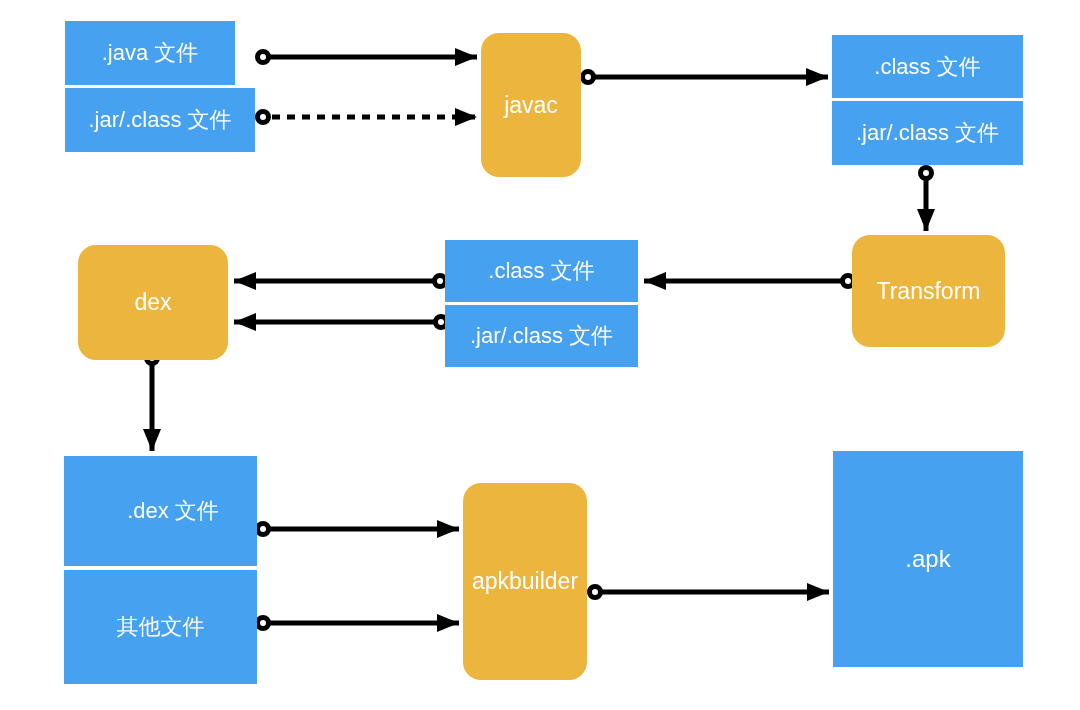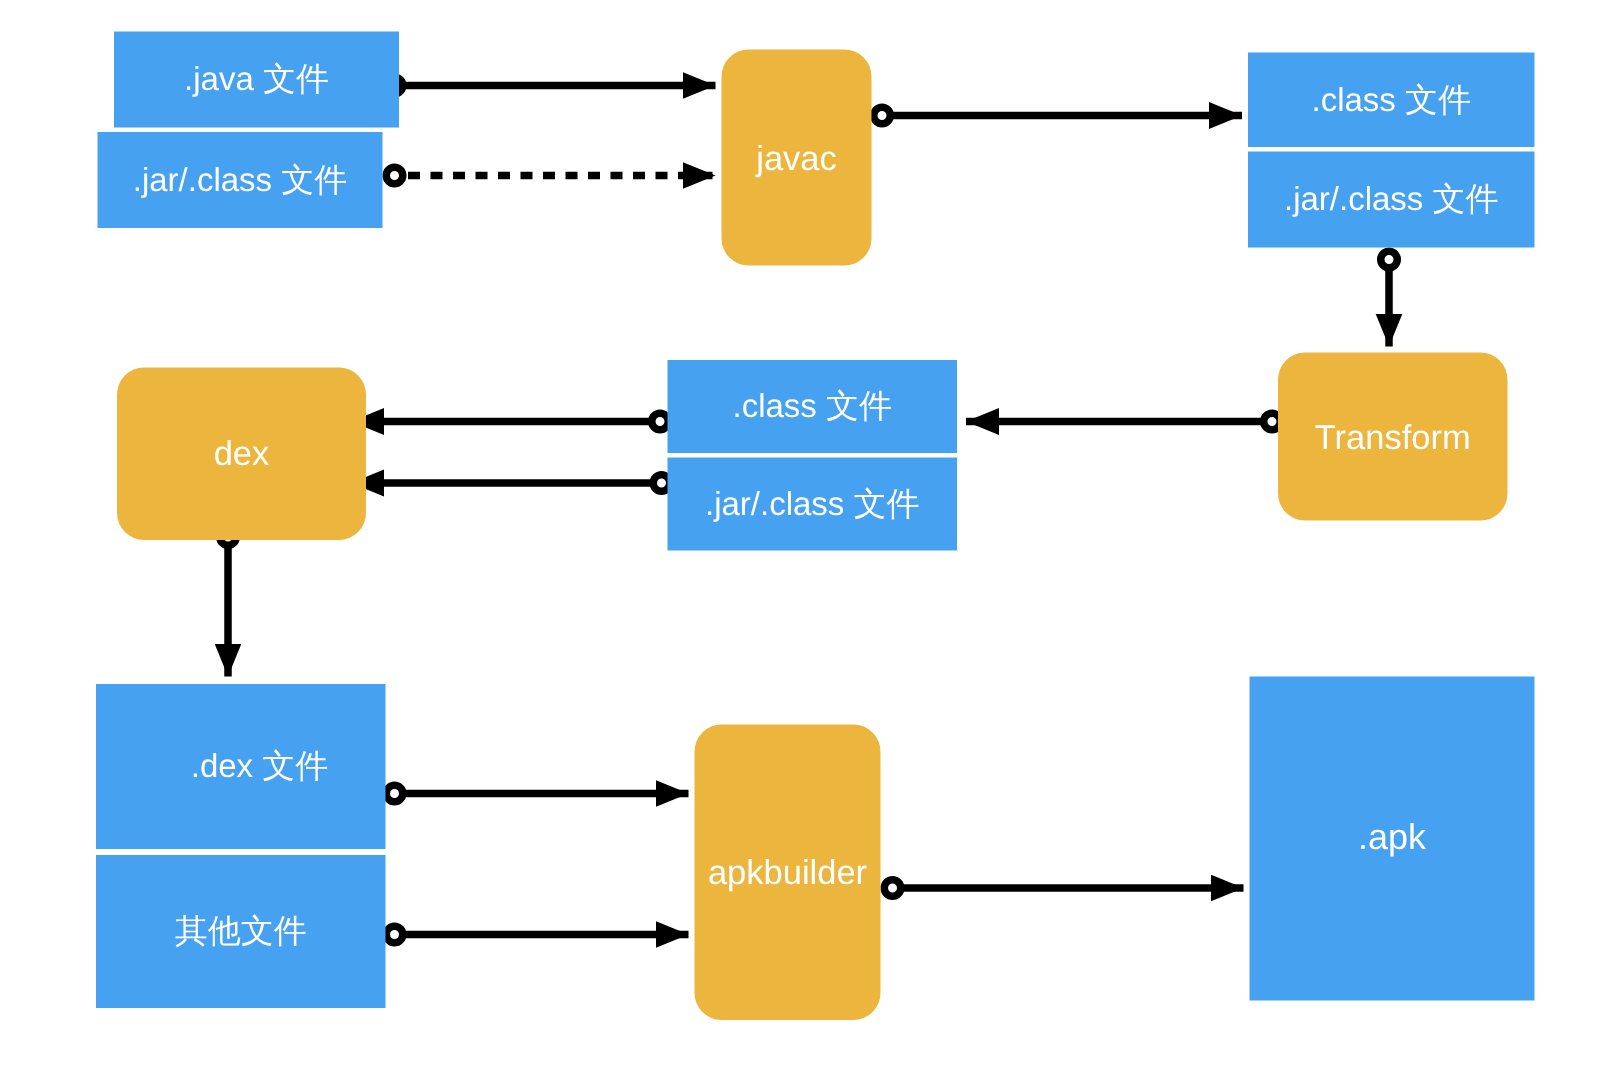--- a/index.html
+++ b/index.html
@@ -96,21 +96,21 @@
       <line class="arrow-line" x1="263" y1="623" x2="459" y2="623" marker-end="url(#ah)"></line>
       <circle class="origin-dot" cx="263" cy="623" r="5.5"></circle>
     </g>
 
     <g>
       <line class="arrow-line" x1="595" y1="592" x2="829" y2="592" marker-end="url(#ah)"></line>
       <circle class="origin-dot" cx="595" cy="592" r="5.5"></circle>
     </g>
   </svg>
 
-  <div class="node blue" style="left:76px; top:21px; width:190px; height:64px;">
+  <div class="node blue" style="left:65px; top:21px; width:170px; height:64px;">
     <span>.java 文件</span>
   </div>
   <div class="node blue" style="left:65px; top:88px; width:190px; height:64px;">
     <span>.jar/.class 文件</span>
   </div>
 
   <div class="node orange" style="left:481px; top:33px; width:100px; height:144px;">
     <span>javac</span>
   </div>
 
@@ -125,28 +125,28 @@
     <span>Transform</span>
   </div>
 
   <div class="node blue" style="left:445px; top:240px; width:193px; height:62px;">
     <span>.class 文件</span>
   </div>
   <div class="node blue" style="left:445px; top:305px; width:193px; height:62px;">
     <span>.jar/.class 文件</span>
   </div>
 
-  <div class="node orange" style="left:78px; top:245px; width:166px; height:115px;">
+  <div class="node orange" style="left:78px; top:245px; width:150px; height:115px;">
     <span>dex</span>
   </div>
 
   <div class="node blue" style="left:64px; top:456px; width:193px; height:110px;padding-left:25px;">
     <span>.dex 文件</span>
   </div>
-  <div class="node blue" style="left:64px; top:570px; width:193px; height:102px;">
+  <div class="node blue" style="left:64px; top:570px; width:193px; height:114px;">
     <span>其他文件</span>
   </div>
 
   <div class="node orange" style="left:463px; top:483px; width:124px; height:197px;">
     <span>apkbuilder</span>
   </div>
 
   <div class="node blue big" style="left:833px; top:451px; width:190px; height:216px;">
     <span>.apk</span>
   </div>

